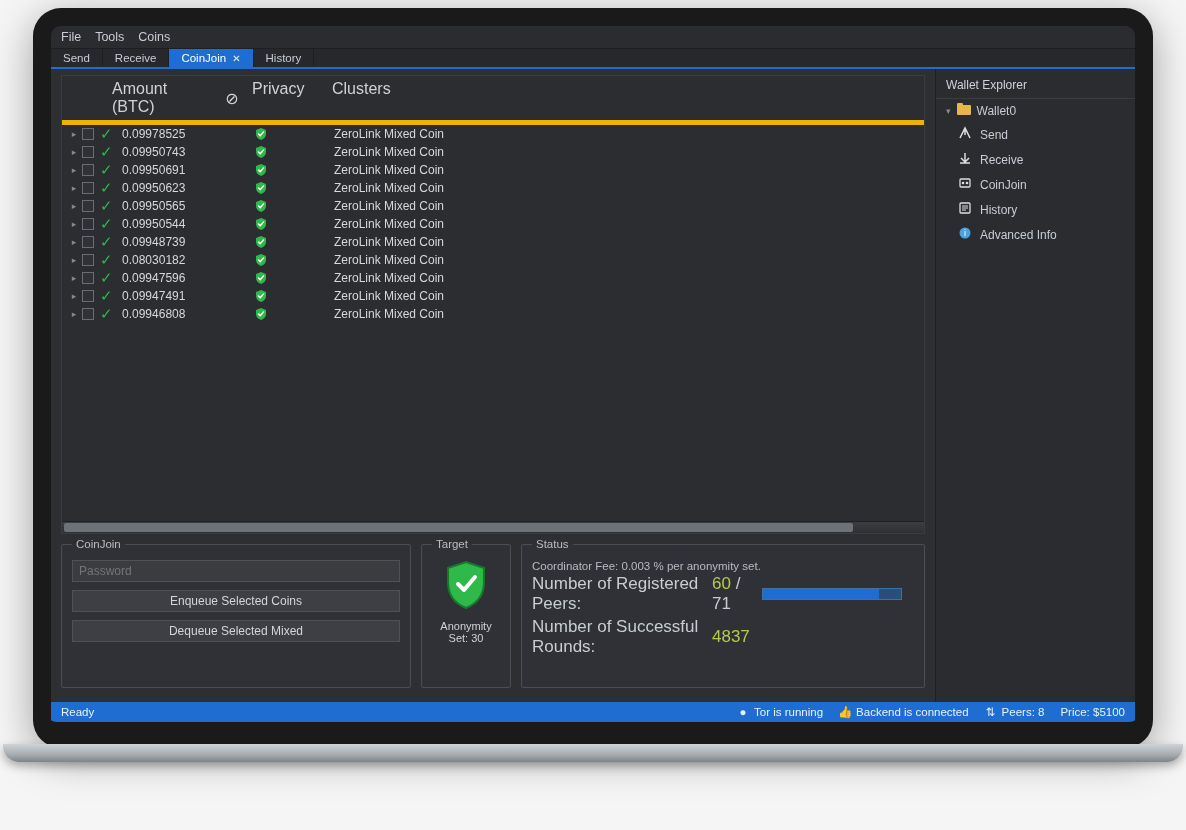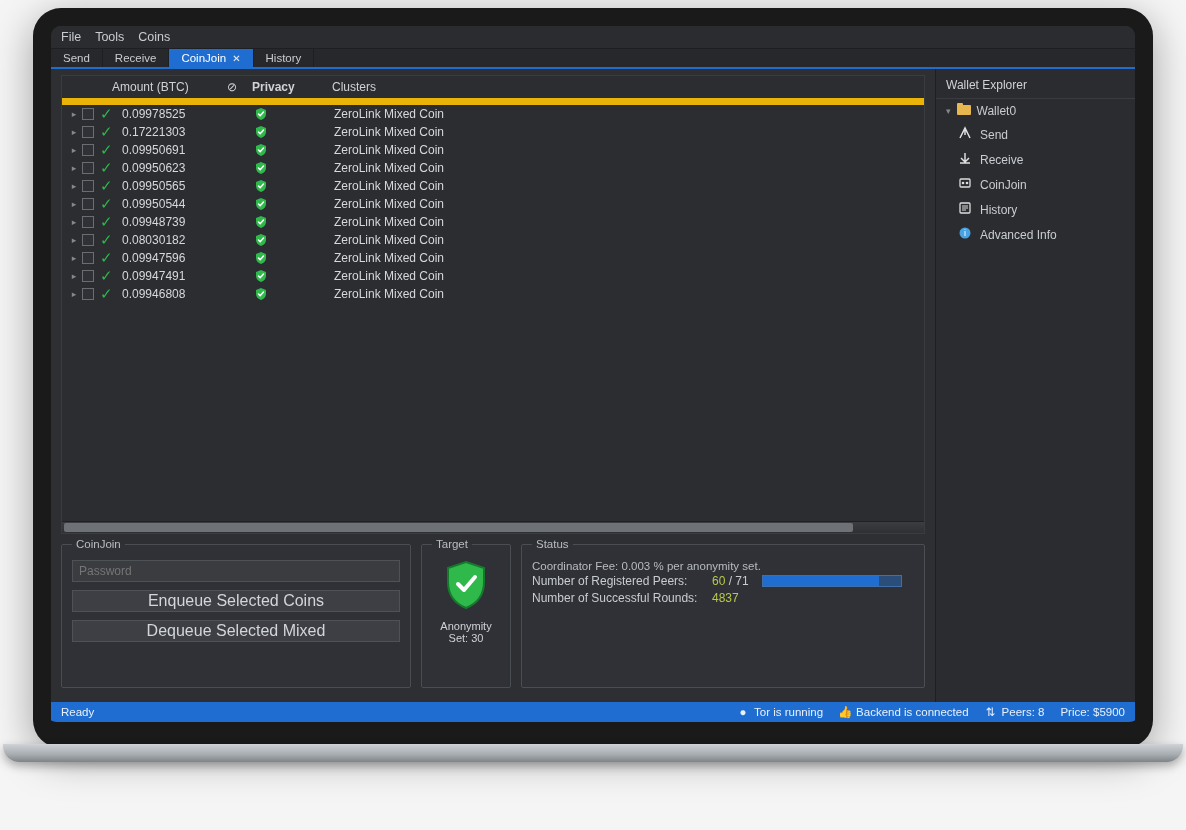--- a/index.html
+++ b/index.html
@@ -92,27 +92,27 @@
     flex: 1;
     min-height: 0;
     display: flex;
     flex-direction: column;
     background: #2b2d31;
     border: 1px solid #3a3c40;
   }
   .list-head {
     display: flex;
     padding: 4px 0 4px 50px;
-    border-bottom: 7px solid #eab308;
-    font-size: 12px;
+    border-bottom: 5px solid #eab308;
+    font-size: 16px;
     color: #d0d2d6;
   }
   .col-amount { width: 100px; }
   .col-ring { width: 40px; display:flex; align-items:center; justify-content:center; }
-  .col-priv { width: 60px; font-weight: bold; }
+  .col-priv { width: 60px; }
   .col-clusters { flex: 1; padding-left: 20px; }
   .coin-rows {
     flex: 1;
     overflow: hidden;
     padding-bottom: 6px;
   }
   .row {
     display: flex;
     align-items: center;
     padding: 0 0 0 6px;
@@ -187,40 +187,40 @@
     height: 22px;
     padding: 0 6px;
     font-size: 12px;
     width: 100%;
   }
   .btn {
     background: #3d3f44;
     border: 1px solid #4e5156;
     color: #d2d5d9;
     height: 22px;
-    font-size: 16px;
+    font-size: 12px;
     cursor: default;
     width: 100%;
   }
   .panel-target { flex: 0 0 90px; display:flex; flex-direction:column; align-items:center; justify-content:center; gap:8px; background:#3a3c41; }
   .anon-text { font-size: 11px; color: #d0d2d5; text-align:center; }
   .panel-status { flex: 1; }
   .status-line { font-size: 11.5px; color: #b7bbc0; margin-bottom: 2px; }
   .accent { color: #b7c94a; }
   .phase-row { display:flex; align-items:center; gap:20px; margin: 10px 0 12px 0;}
   .phases { display:flex; align-items:center; gap:0; }
   .phase-dot {
     width: 14px; height:14px; border-radius:50%;
     border: 3px solid #9fa2a7;
     background: #2f3136;
   }
   .phase-dot.active { border-color:#2fb94b; background:#2fb94b66;}
   .phase-conn { width: 24px; height: 3px; background:#9fa2a7; }
   .phase-label { color:#b7c94a; font-size:12px; }
-  .status-grid { display:grid; grid-template-columns: 180px 50px 1fr; row-gap: 3px; align-items:center; font-size:12px;}
+  .status-grid { display:grid; grid-template-columns: 180px 50px 1fr; row-gap: 3px; align-items:center; font-size:17px;}
   .peers-val { color:#b7c94a; }
   .peers-bar { height: 12px; width: 140px; background:#2a4d7a; position:relative; border:1px solid #3f6ea8;}
   .peers-bar-fill { position:absolute; inset:0; background:#1f6dd0; }
   
   .sidebar {
     width: 200px;
     background: #2a2c30;
     border-left: 1px solid #1d1f22;
     padding: 6px 0;
   }
@@ -308,21 +308,21 @@
                       <path d="M7 1 L12 3 V7 C12 10 10 12 7 13 C4 12 2 10 2 7 V3 Z" fill="#2fb94b"></path>
                       <path d="M4.5 7 L6.2 8.7 L9.5 5" stroke="#fff" stroke-width="1.5" fill="none" stroke-linecap="round"></path>
                     </svg>
                   </span>
                   <span class="col-clusters">ZeroLink Mixed Coin</span>
                 </div>
                 <div class="row">
                   <span class="caret">▸</span>
                   <span class="chk"></span>
                   <span class="greencheck">✓</span>
-                  <span class="col-amount">0.17221303</span>
+                  <span class="col-amount">0.09950743</span>
                   <span class="col-ring"></span>
                   <span class="col-priv">
                     <svg width="14" height="14" viewBox="0 0 14 14">
                       <path d="M7 1 L12 3 V7 C12 10 10 12 7 13 C4 12 2 10 2 7 V3 Z" fill="#2fb94b"></path>
                       <path d="M4.5 7 L6.2 8.7 L9.5 5" stroke="#fff" stroke-width="1.5" fill="none" stroke-linecap="round"></path>
                     </svg>
                   </span>
                   <span class="col-clusters">ZeroLink Mixed Coin</span>
                 </div>
                 <div class="row">
@@ -553,19 +553,19 @@
           <span>Tor is running</span>
         </span>
         <span class="sb-item">
           <span class="sb-icon">👍</span>
           <span>Backend is connected</span>
         </span>
         <span class="sb-item">
           <span class="sb-icon">⇅</span>
           <span>Peers: 8</span>
         </span>
-        <span class="sb-item">Price: $5900</span>
+        <span class="sb-item">Price: $5100</span>
       </div>
 
     </div>
   </div>
   <div class="base"></div>
 </div>
 
 </body></html>

